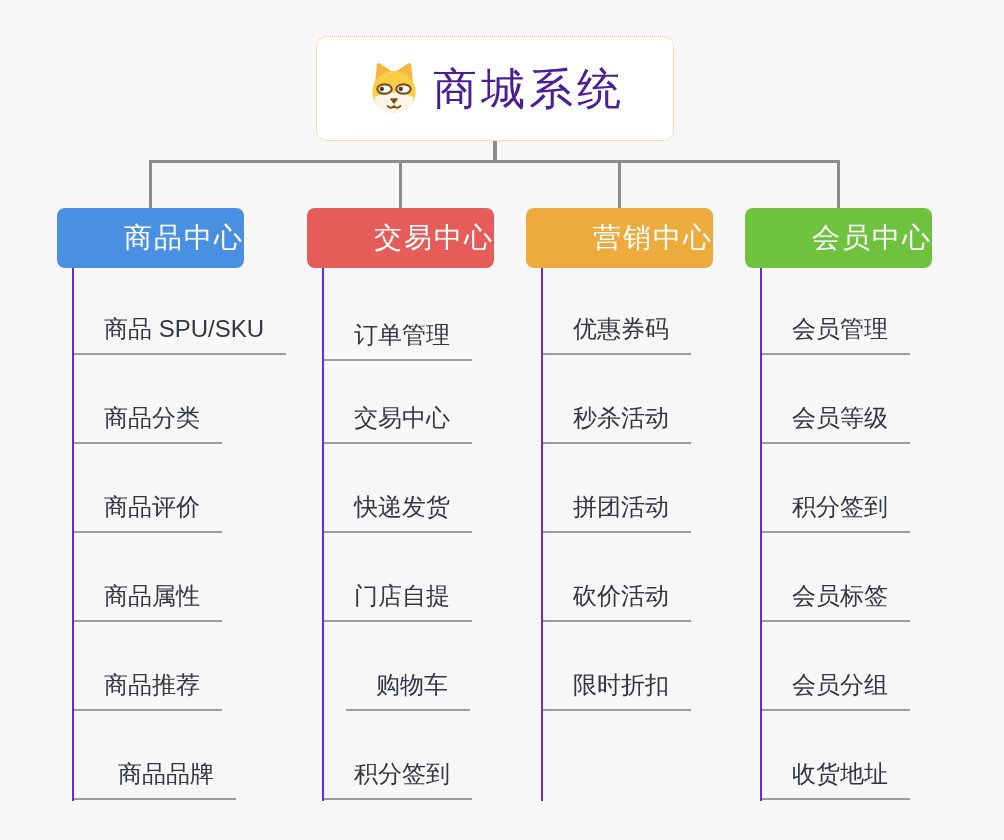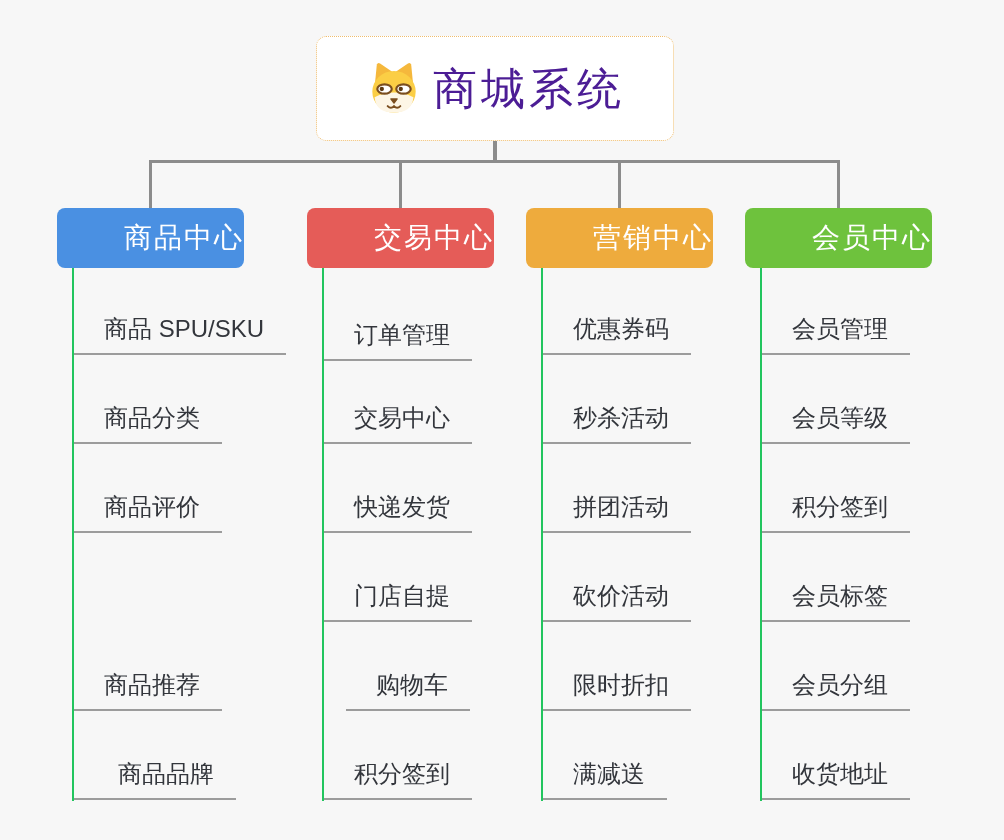--- a/index.html
+++ b/index.html
@@ -32,21 +32,21 @@
     position:absolute;width:187px;height:60px;border-radius:8px;
     display:flex;align-items:center;justify-content:flex-end;
   }
   .branch-label{
     color:#ffffff;font-size:28px;letter-spacing:2px;line-height:1;white-space:nowrap;
   }
 
   
   .leaves{
     position:absolute;width:240px;
-    border-left:2px solid #22c55e;
+    border-left:2px solid #6d28d9;
   }
   .leaf{
     position:absolute;left:0;
     display:inline-block;white-space:nowrap;
     font-size:24px;color:#33363c;line-height:1.4;
     padding:0 22px 7px 30px;
     border-bottom:2px solid #9c9c9c;
   }
 </style>
 </head>
@@ -82,20 +82,21 @@
   <div id="branches">
   <div class="branch">
     <div class="connector branch-drop" style="left: 149px; top: 160px; width: 3px; height: 48px;"></div>
     <div class="branch-header" style="left: 57px; top: 208px; background: rgb(74, 144, 226);">
       <span class="branch-label">商品中心</span>
     </div>
     <div class="leaves" style="left: 72px; top: 268px; height: 533px;">
           <div class="leaf" style="top: 44px;">商品 SPU/SKU</div>
           <div class="leaf" style="top: 133px;">商品分类</div>
           <div class="leaf" style="top: 222px;">商品评价</div>
+          <div class="leaf" style="top: 311px;">商品属性</div>
           <div class="leaf" style="top: 400px;">商品推荐</div>
           <div class="leaf" style="top: 489px; padding-left: 44px;">商品品牌</div>
         </div>
   </div>
 
   <div class="branch">
     <div class="connector branch-drop" style="left: 399px; top: 160px; width: 3px; height: 48px;"></div>
     <div class="branch-header" style="left: 307px; top: 208px; background: rgb(229, 92, 88);">
       <span class="branch-label">交易中心</span>
     </div>
@@ -113,21 +114,20 @@
     <div class="connector branch-drop" style="left: 618px; top: 160px; width: 3px; height: 48px;"></div>
     <div class="branch-header" style="left: 526px; top: 208px; background: rgb(238, 171, 61);">
       <span class="branch-label">营销中心</span>
     </div>
     <div class="leaves" style="left: 541px; top: 268px; height: 533px;">
           <div class="leaf" style="top: 44px;">优惠券码</div>
           <div class="leaf" style="top: 133px;">秒杀活动</div>
           <div class="leaf" style="top: 222px;">拼团活动</div>
           <div class="leaf" style="top: 311px;">砍价活动</div>
           <div class="leaf" style="top: 400px;">限时折扣</div>
-          <div class="leaf" style="top: 489px;">满减送</div>
         </div>
   </div>
 
   <div class="branch">
     <div class="connector branch-drop" style="left: 837px; top: 160px; width: 3px; height: 48px;"></div>
     <div class="branch-header" style="left: 745px; top: 208px; background: rgb(110, 194, 61);">
       <span class="branch-label">会员中心</span>
     </div>
     <div class="leaves" style="left: 760px; top: 268px; height: 533px;">
           <div class="leaf" style="top: 44px;">会员管理</div>

